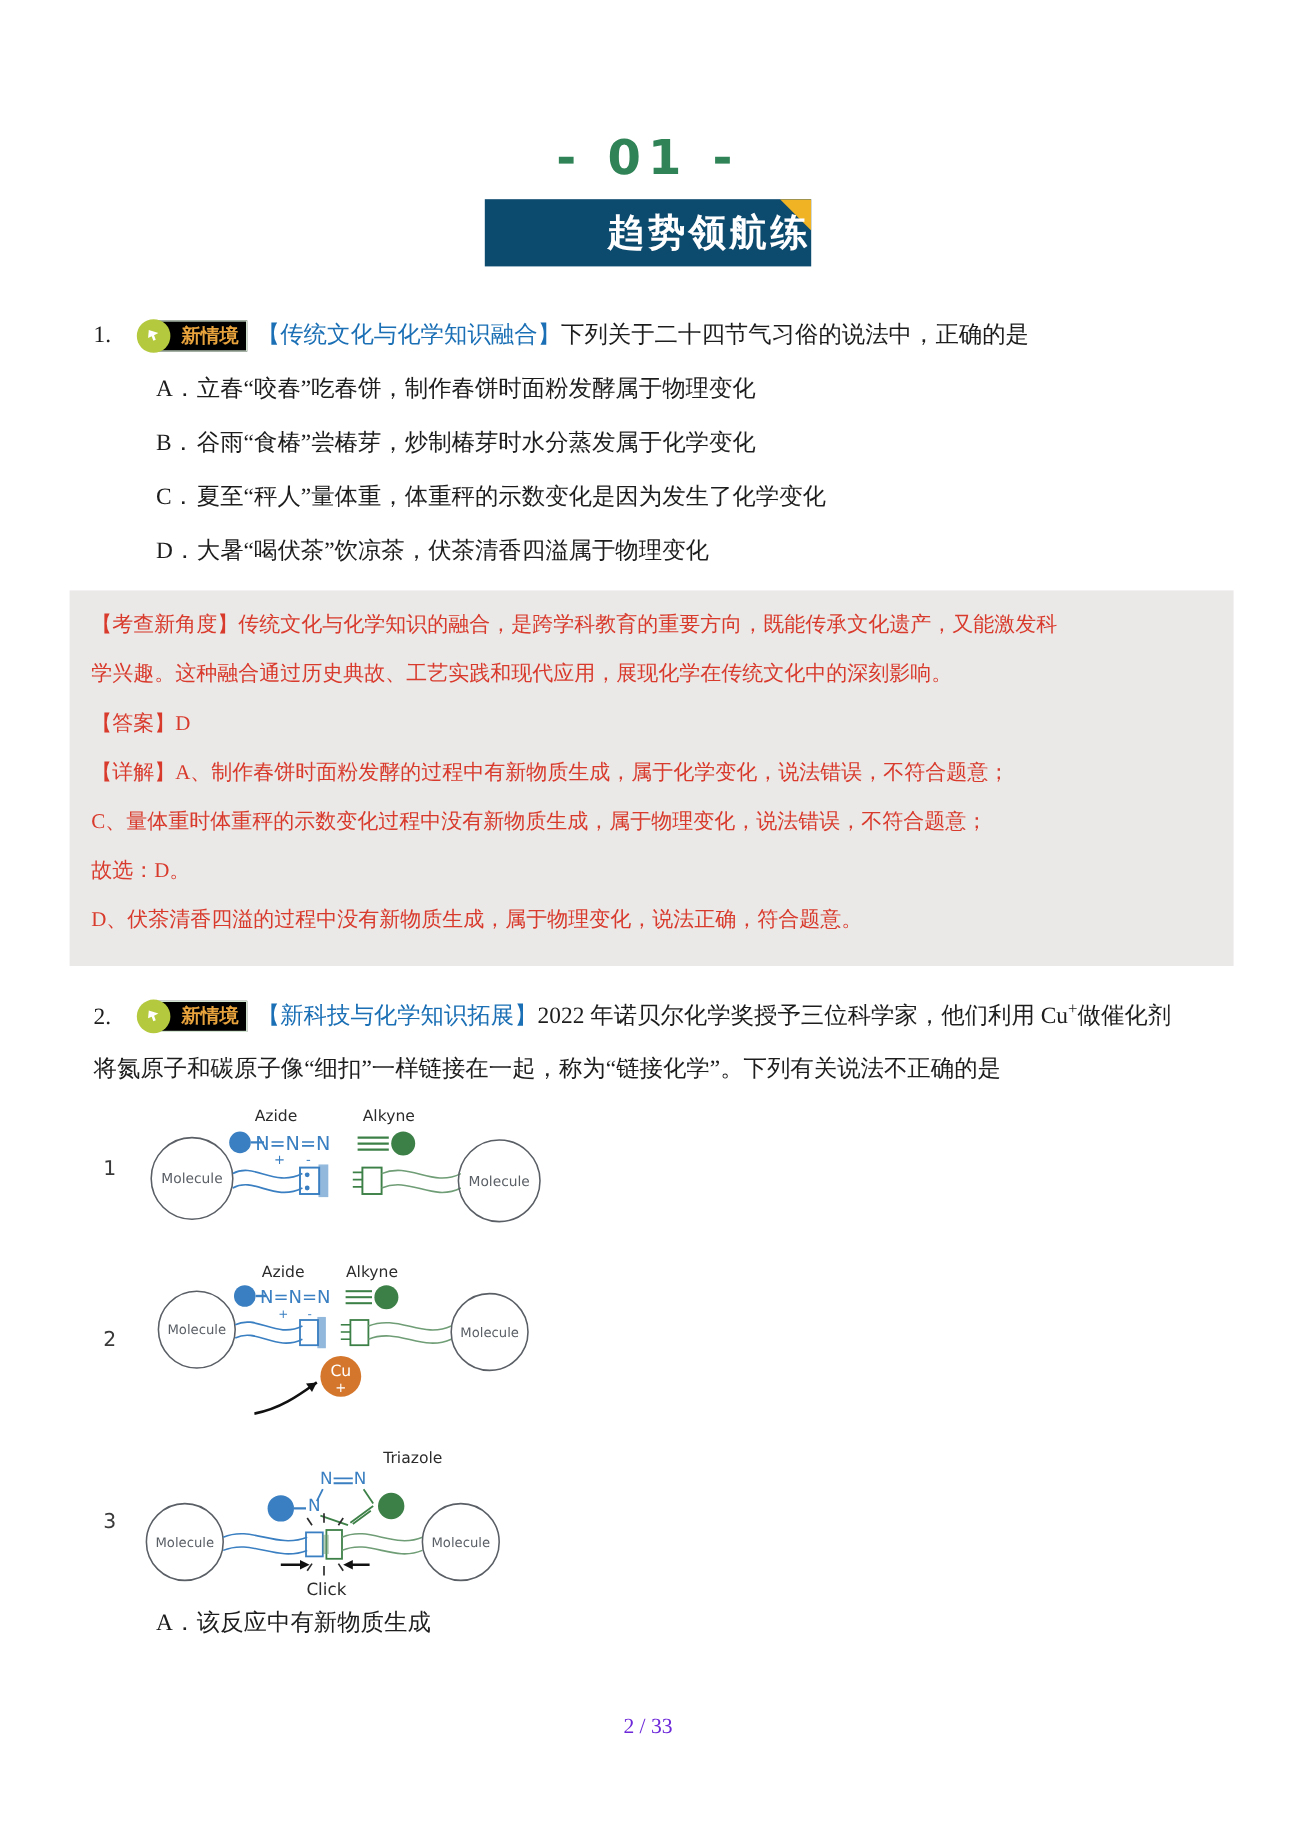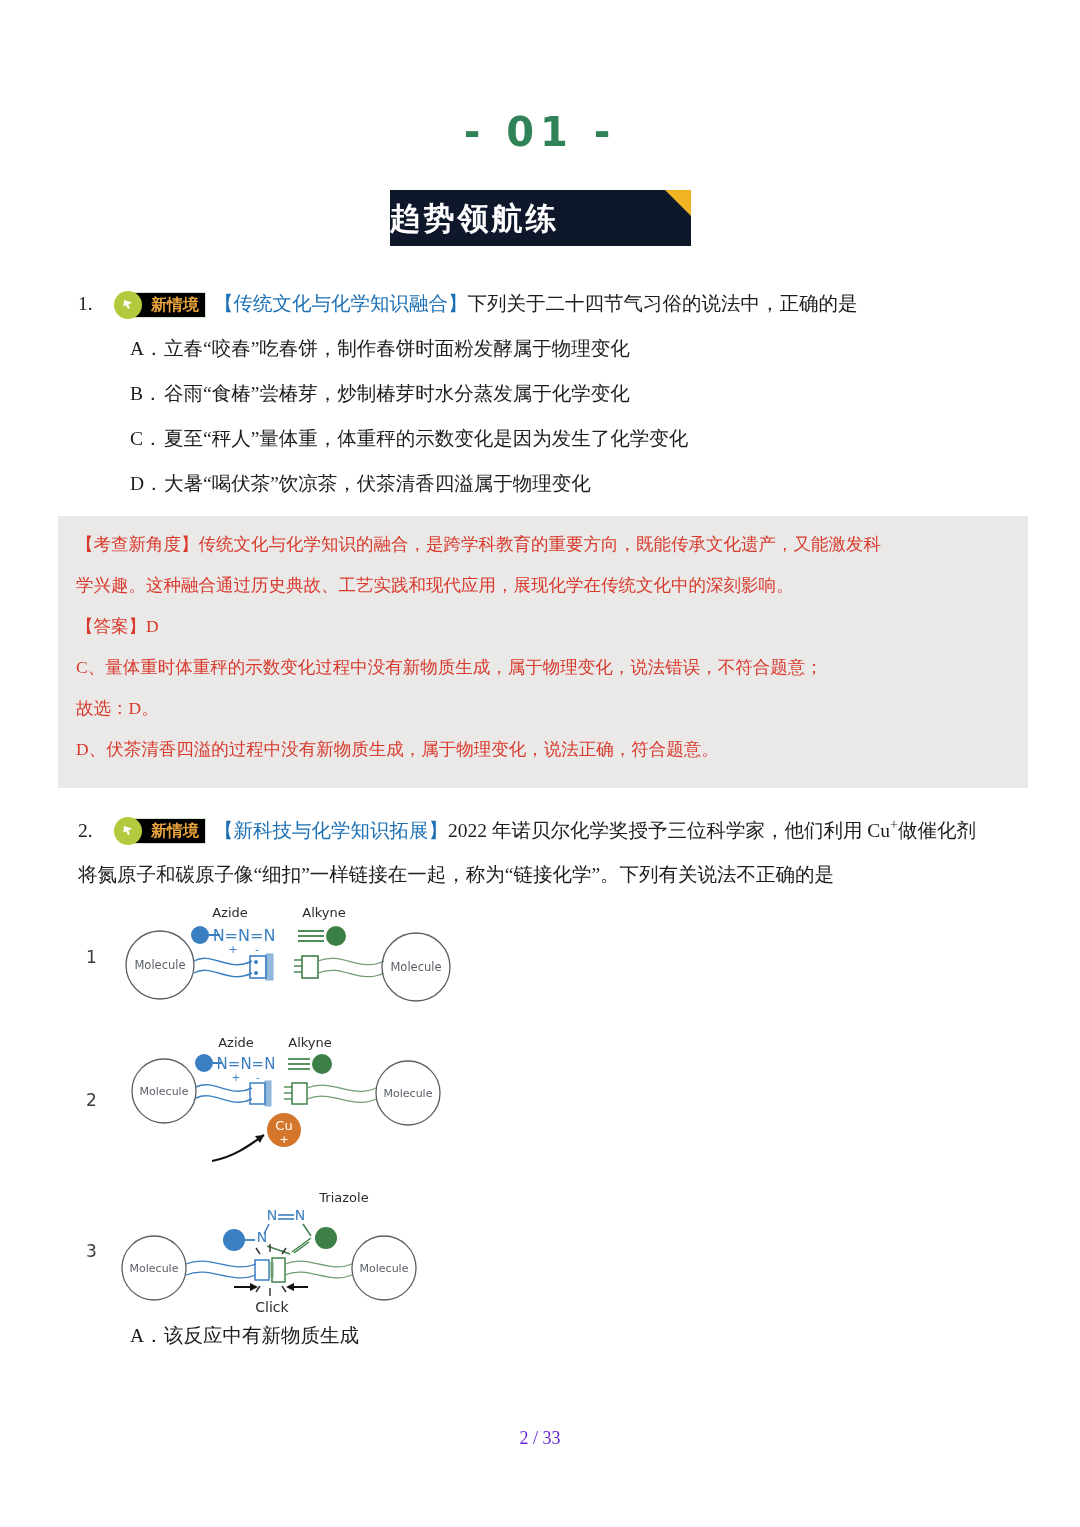--- a/index.html
+++ b/index.html
@@ -20,39 +20,38 @@
     inset: 0;
     padding: 0;
   }
 
   
   .banner-wrap {
     margin-top: 112px;
     display: flex;
     flex-direction: column;
     align-items: center;
-    gap: 24px;
   }
   .banner-number {
     font-family: "DejaVu Sans", sans-serif;
     font-size: 40px;
     font-weight: 700;
     letter-spacing: 6px;
     color: #2f8356;
     line-height: 1;
     margin-bottom: 14px;
   }
   .banner-box {
     position: relative;
-    background: #0f172a;
-    width: 301px;
+    background: #0c4a6e;
+    width: 272px;
     height: 56px;
     display: flex;
     align-items: center;
-    justify-content: flex-start;
+    justify-content: flex-end;
     overflow: hidden;
   }
   .banner-box .corner {
     position: absolute;
     top: 0;
     right: 0;
     width: 0;
     height: 0;
     border-top: 26px solid #f0b323;
     border-left: 26px solid transparent;
@@ -237,20 +236,23 @@
     </div>
   </div>
 
   <div class="explain">
     <p>
       <span class="tag">【考查新角度】</span><span>传统文化与化学知识的融合，是跨学科教育的重要方向，既能传承文化遗产，又能激发科</span>
     </p>
     <p>学兴趣。这种融合通过历史典故、工艺实践和现代应用，展现化学在传统文化中的深刻影响。</p>
     <p>
       <span>【答案】</span><span>D</span>
+    </p>
+    <p>
+      <span>【详解】</span><span>A、制作春饼时面粉发酵的过程中有新物质生成，属于化学变化，说法错误，不符合题意；</span>
     </p>
     <p>C、量体重时体重秤的示数变化过程中没有新物质生成，属于物理变化，说法错误，不符合题意；</p>
     <p>故选：D。</p>
     <p>D、伏茶清香四溢的过程中没有新物质生成，属于物理变化，说法正确，符合题意。</p>
   </div>
 
   <div class="content">
 
     <div style="margin-top:14px;">
       <div class="q-line">

